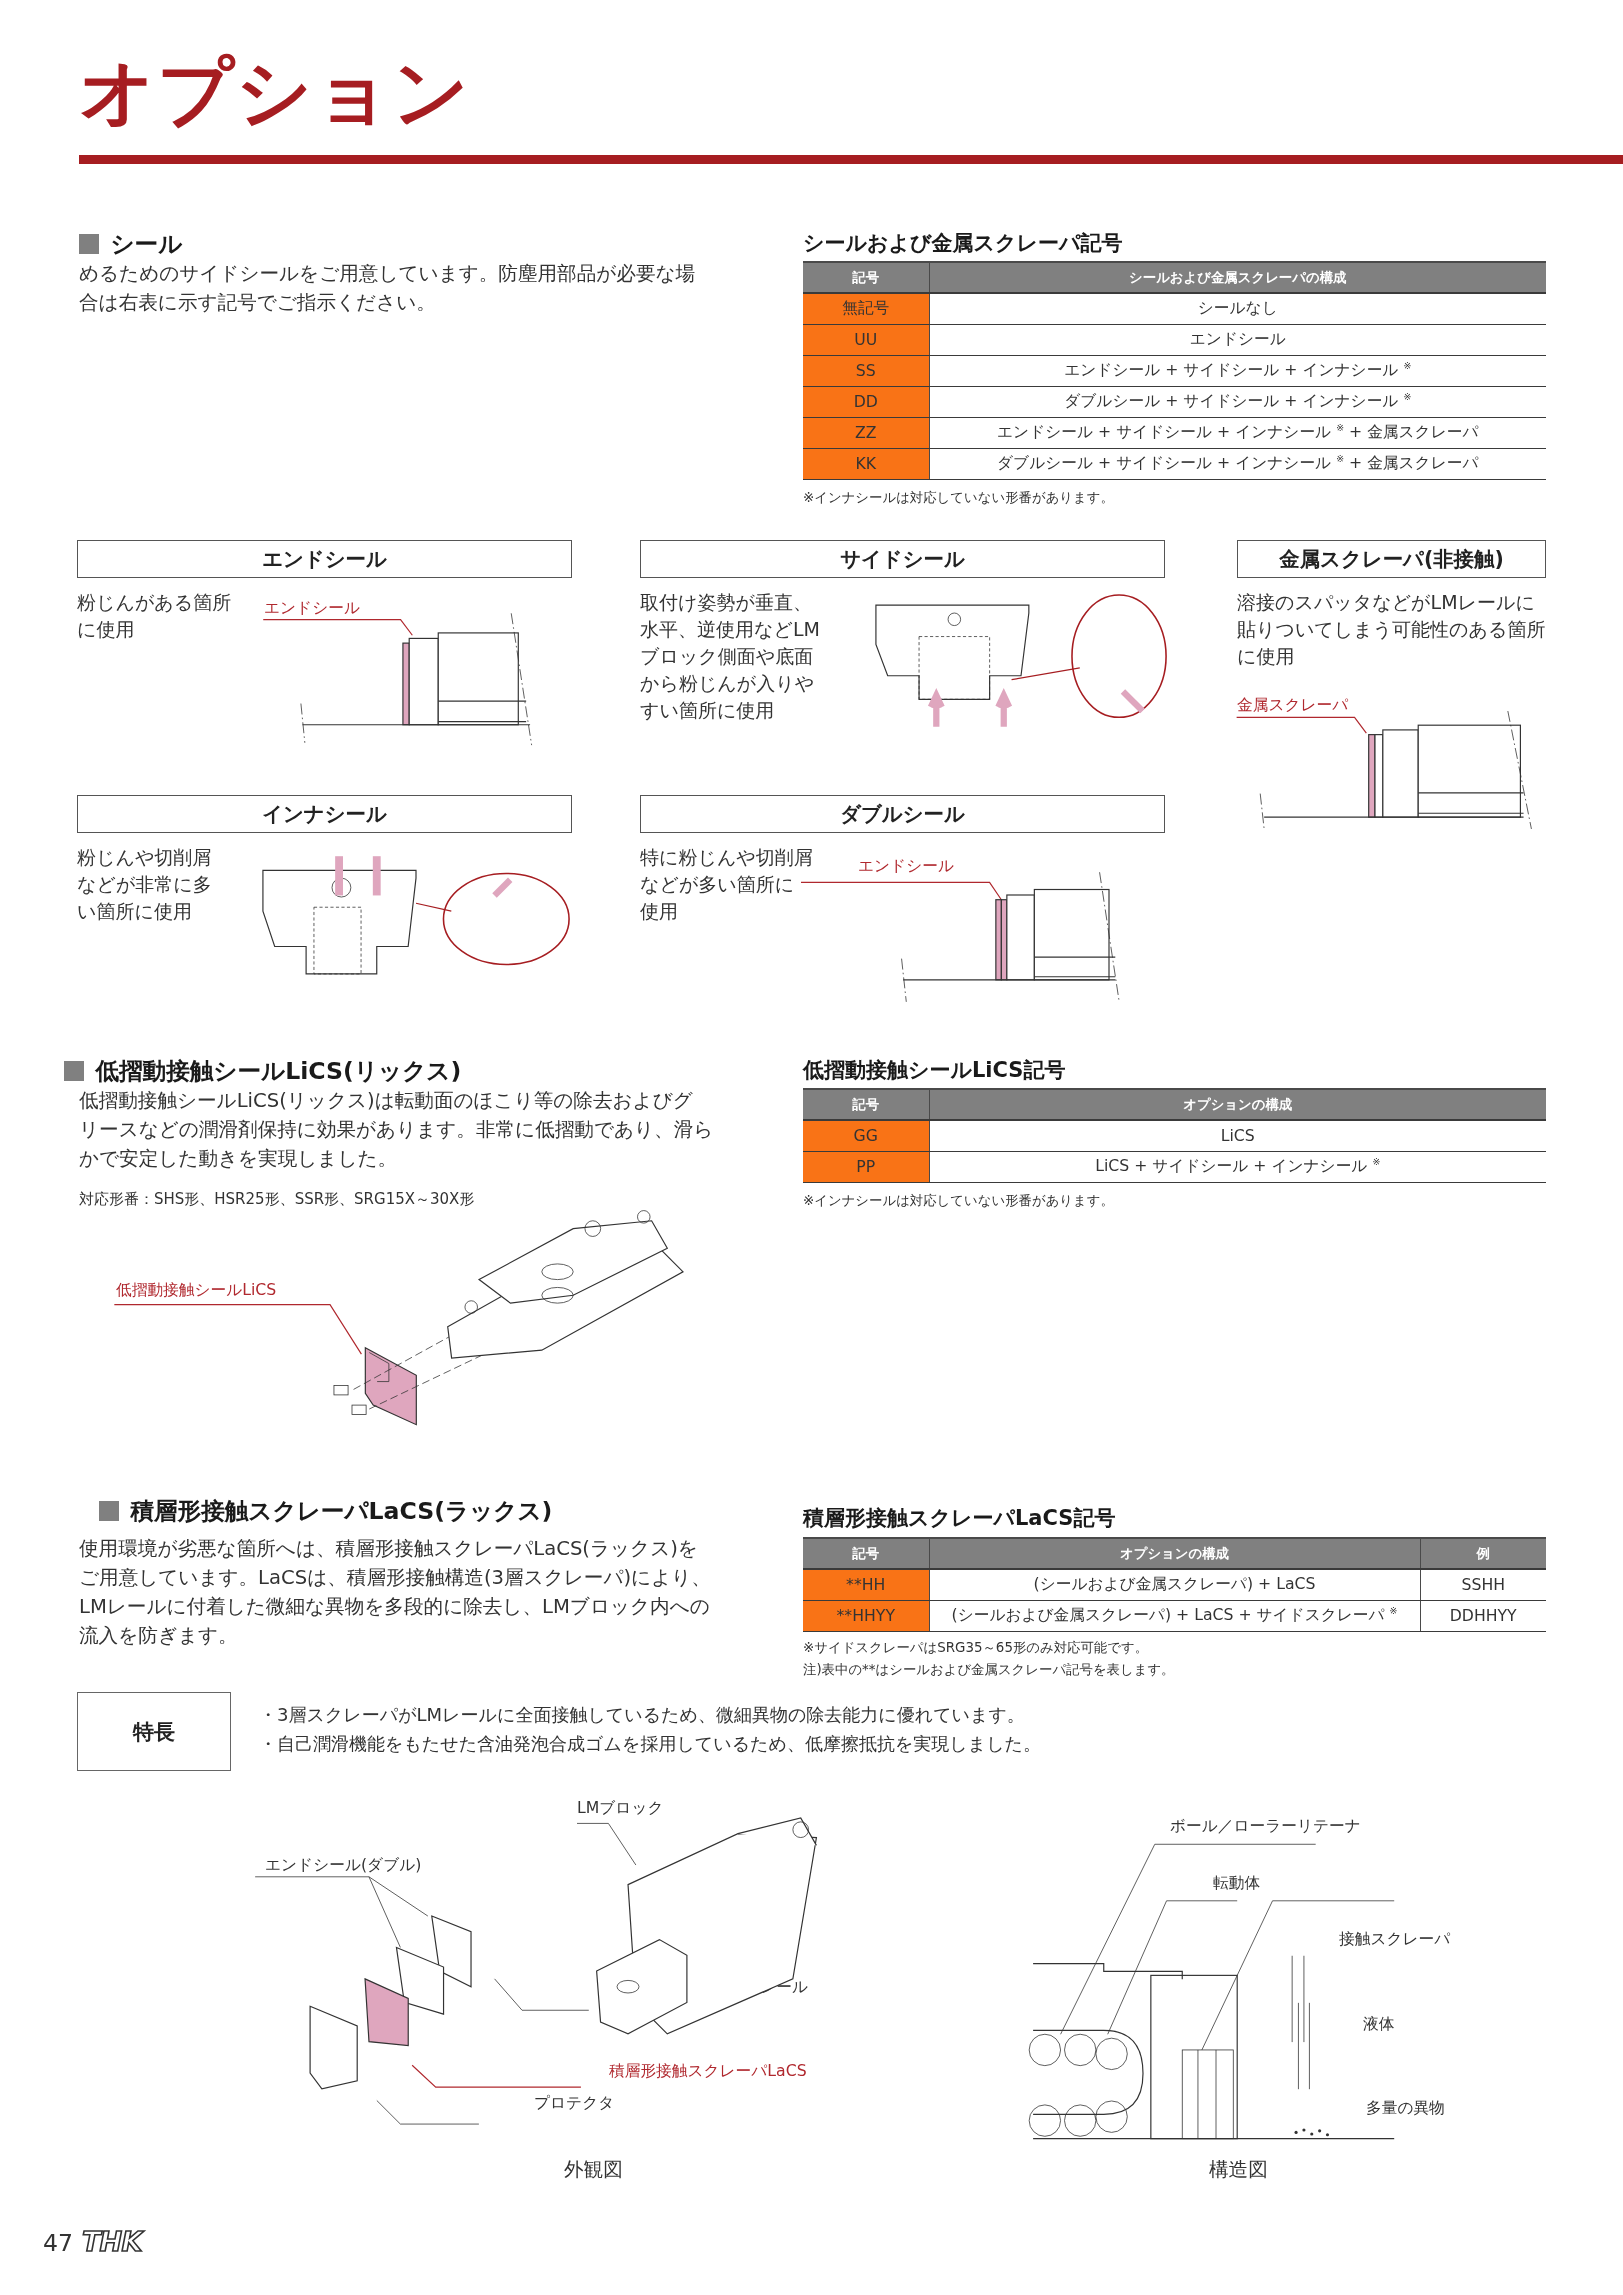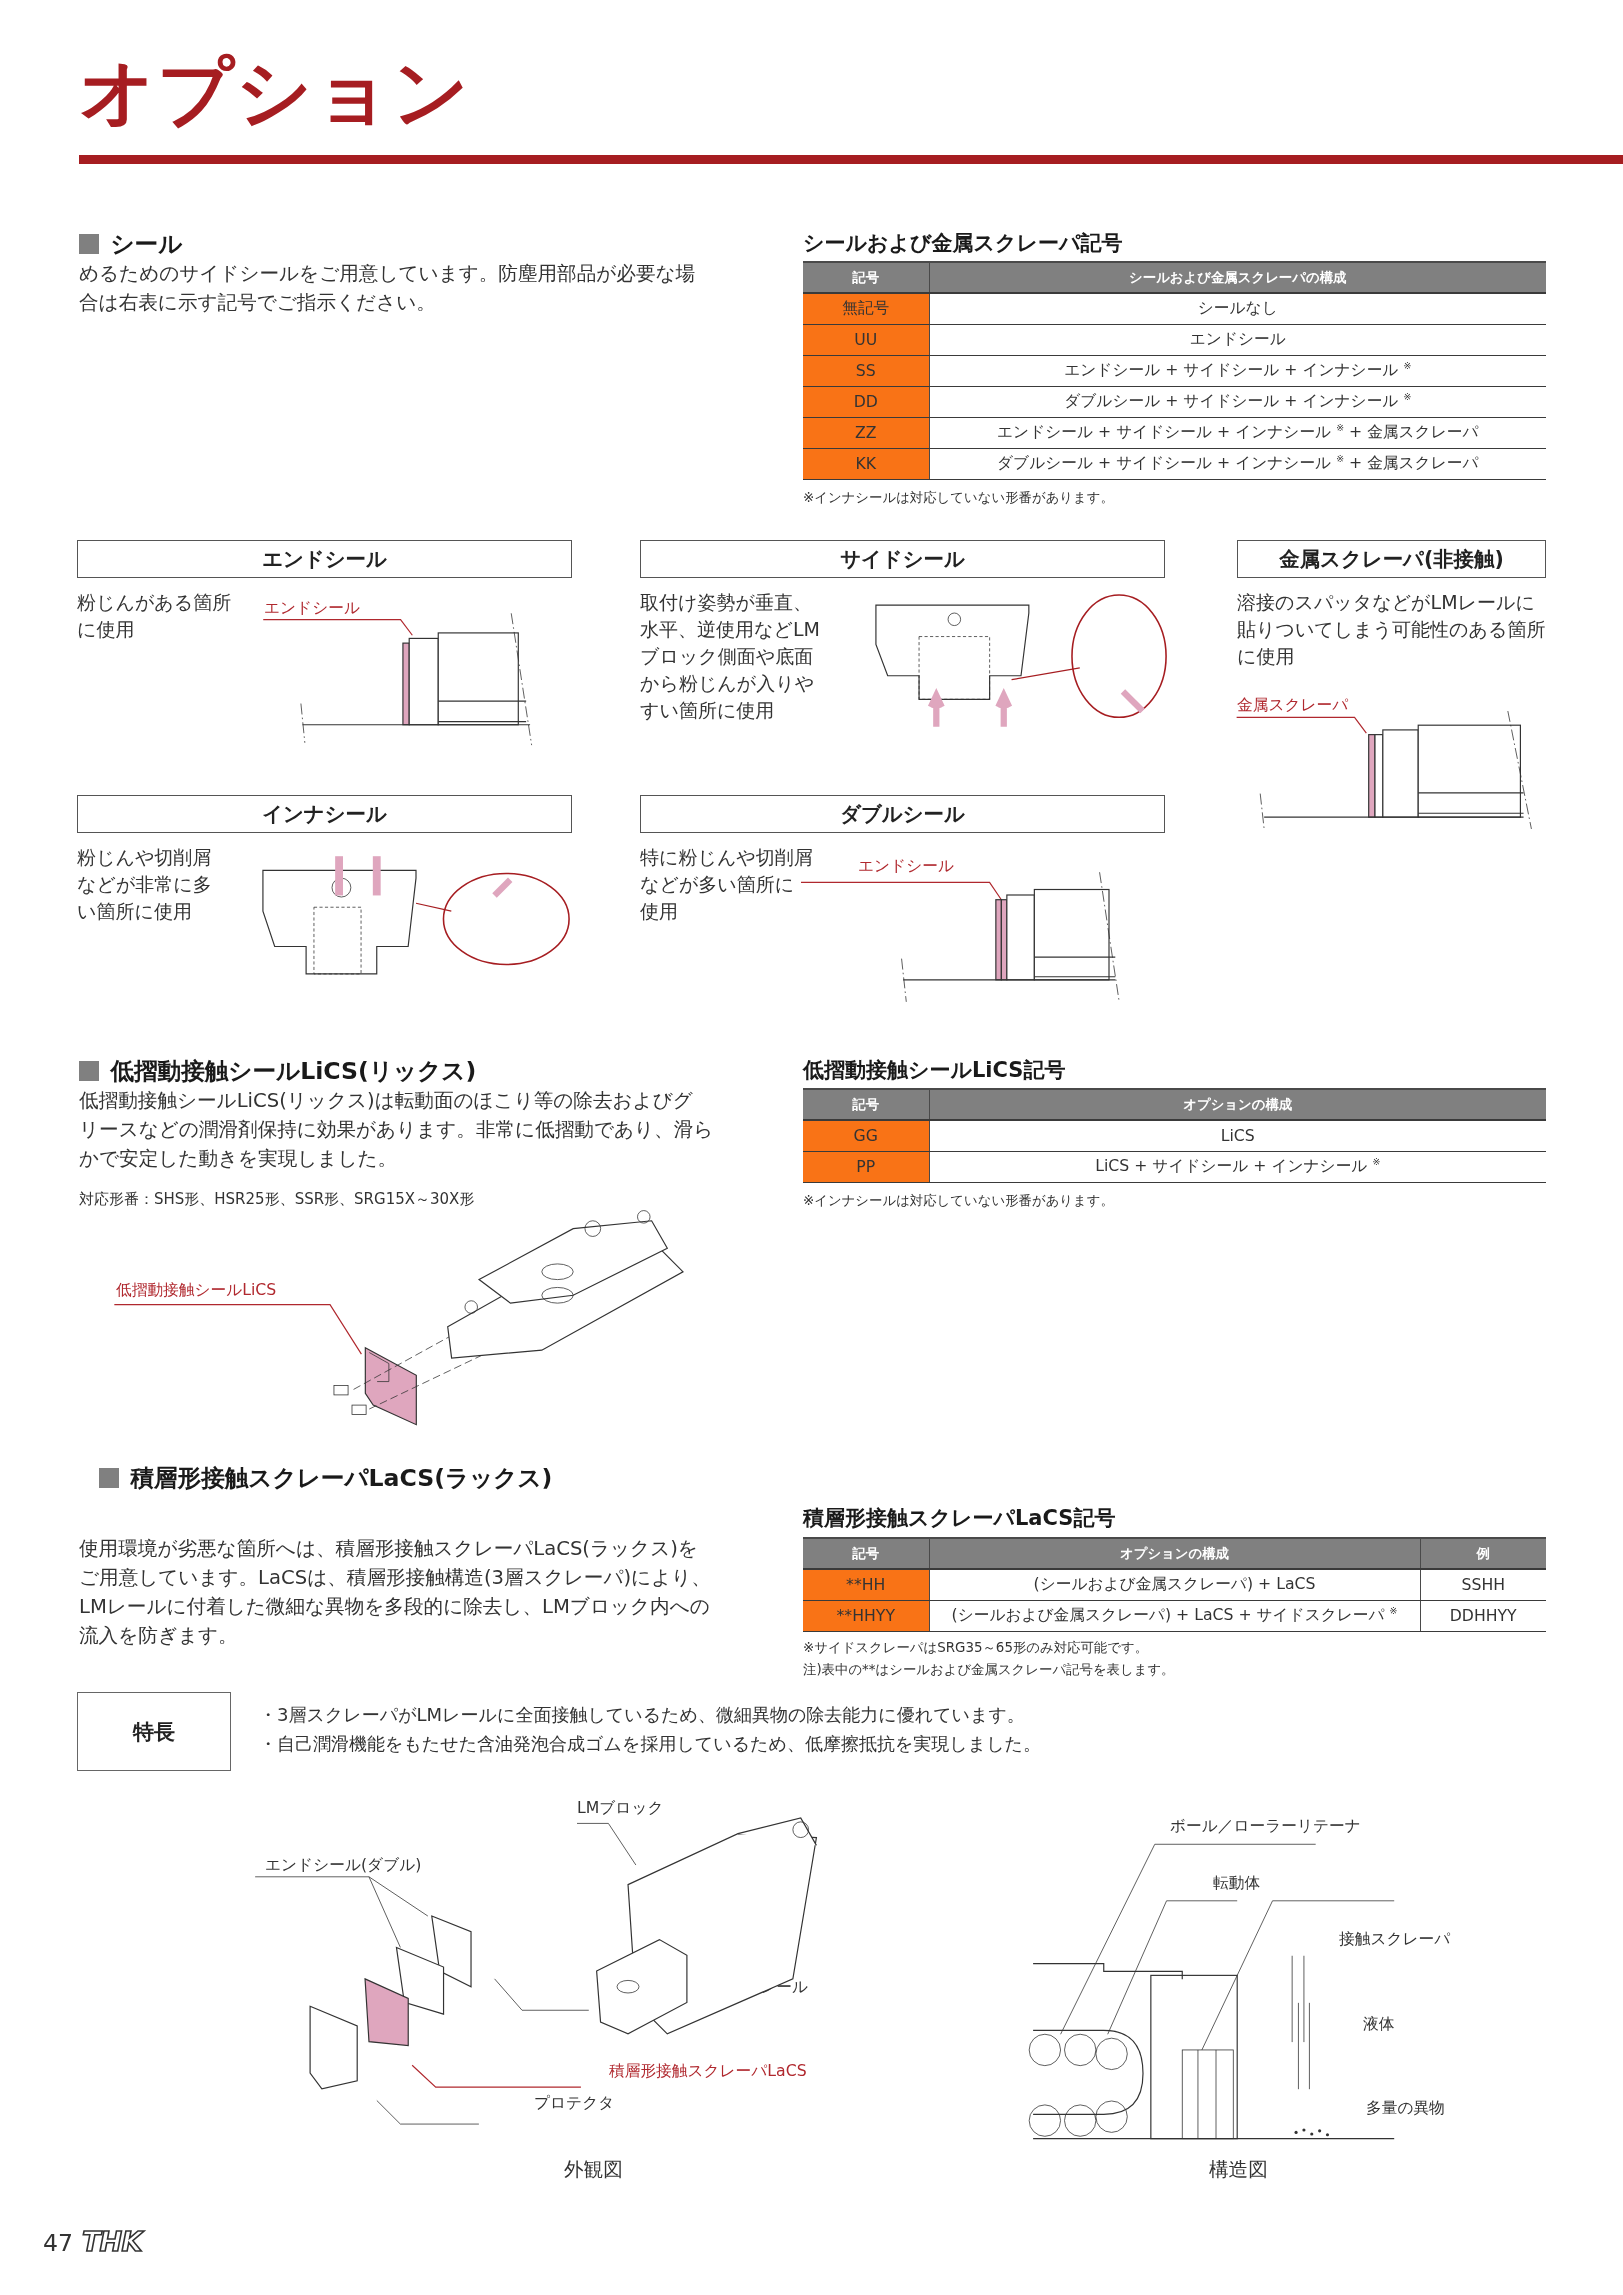--- a/index.html
+++ b/index.html
@@ -189,21 +189,21 @@
   <rect x="255" y="35" width="7" height="102" fill="#dfa6be" stroke="#333" stroke-width="1.5"></rect>
   <rect x="262" y="29" width="35" height="108" fill="#fff" stroke="#333" stroke-width="1.5"></rect>
   <rect x="297" y="22" width="95" height="115" fill="#fff" stroke="#333" stroke-width="1.5"></rect>
   <line x1="297" y1="108" x2="400" y2="108" stroke="#333" stroke-width="1.5"></line>
   <line x1="297" y1="133" x2="400" y2="133" stroke="#333" stroke-width="1.5"></line>
   <line x1="130" y1="137" x2="400" y2="137" stroke="#333" stroke-width="1.5"></line>
   <line x1="128" y1="110" x2="134" y2="165" stroke="#333" stroke-dasharray="14,4,2,4"></line>
   <line x1="380" y1="0" x2="405" y2="165" stroke="#333" stroke-dasharray="14,4,2,4"></line>
 </svg>
 
-<div class="abs sec-head" style="left:79px;top:1055px;text-align:center;">
+<div class="abs sec-head" style="left:64px;top:1055px;text-align:center;">
   <span class="sq"></span>
   <span>低摺動接触シールLiCS(リックス)</span>
 </div>
 <div class="abs body-text" style="left:79px;top:1086px;width:691px;">
   <div>低摺動接触シールLiCS(リックス)は転動面のほこり等の除去およびグ</div>
   <div>リースなどの潤滑剤保持に効果があります。非常に低摺動であり、滑ら</div>
   <div>かで安定した動きを実現しました。</div>
 </div>
 <div class="abs small-text" style="left:79px;top:1190px;">対応形番：SHS形、HSR25形、SSR形、SRG15X～30X形</div>
 <div class="abs red-label" style="left:116px;top:1280px;">低摺動接触シールLiCS</div>
@@ -238,21 +238,21 @@
         </tr>
     <tr>
           <td class="code">PP</td>
           <td><span>LiCS + サイドシール + インナシール</span> <sup>※</sup></td>
         </tr>
   </tbody>
     </table>
 </div>
 <div class="abs note" style="left:803px;top:1190px;">※インナシールは対応していない形番があります。</div>
 
-<div class="abs sec-head" style="left:79px;top:1462px;padding-left:20px;">
+<div class="abs sec-head" style="left:79px;top:1495px;padding-left:20px;">
   <span class="sq"></span>
   <span>積層形接触スクレーパLaCS(ラックス)</span>
 </div>
 <div class="abs body-text" style="left:79px;top:1534px;width:691px;">
   <div>使用環境が劣悪な箇所へは、積層形接触スクレーパLaCS(ラックス)を</div>
   <div>ご用意しています。LaCSは、積層形接触構造(3層スクレーパ)により、</div>
   <div>LMレールに付着した微細な異物を多段的に除去し、LMブロック内への</div>
   <div>流入を防ぎます。</div>
 </div>
 

